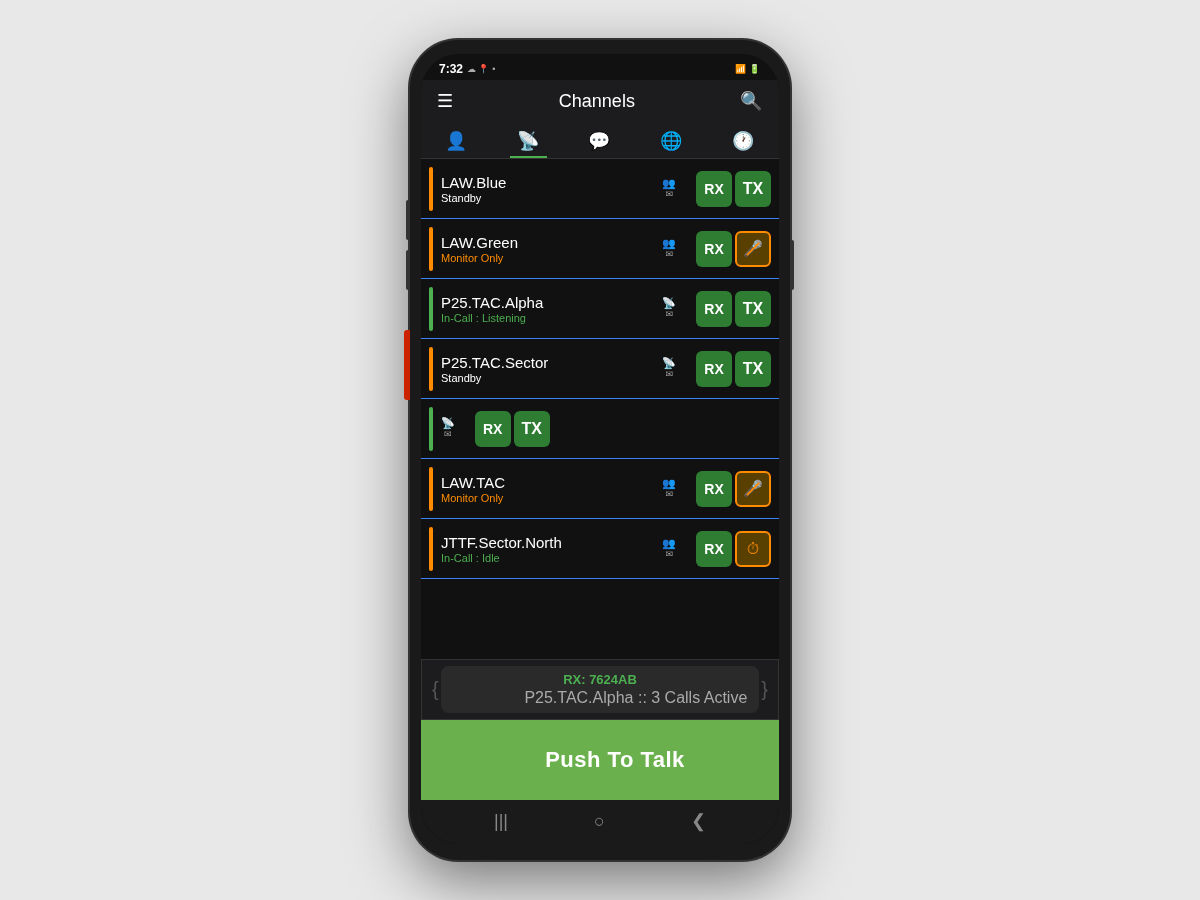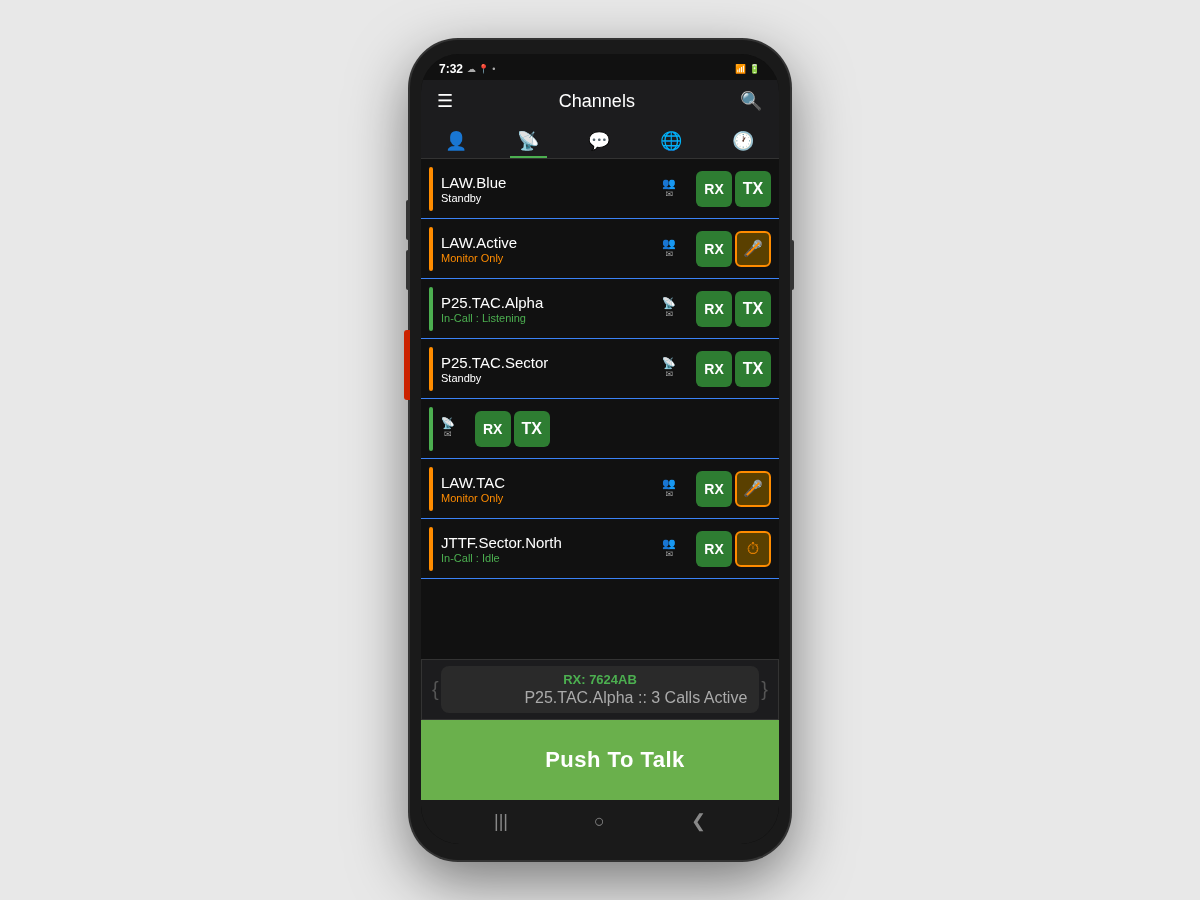--- a/index.html
+++ b/index.html
@@ -412,21 +412,21 @@
             <span class="ctrl-bottom-icon">✉</span>
           </div>
           <button class="btn-rx">RX</button>
           <button class="btn-tx">TX</button>
         </div>
       </div>
 
       <div class="channel-row">
         <div class="channel-indicator ind-orange"></div>
         <div class="channel-info">
-          <div class="channel-name">LAW.Active</div>
+          <div class="channel-name">LAW.Green</div>
           <div class="channel-status status-monitor">Monitor Only</div>
         </div>
         <div class="channel-controls">
           <div class="control-group-icon">
             <span class="ctrl-top-icon">👥</span>
             <span class="ctrl-bottom-icon">✉</span>
           </div>
           <button class="btn-rx">RX</button>
           <div class="btn-tx-muted">
             <span style="position:relative;display:inline-block;">🎤<span style="position:absolute;top:50%;left:50%;transform:translate(-50%,-50%) rotate(45deg);width:2px;height:18px;background:#ff8c00;border-radius:1px;"></span></span>

